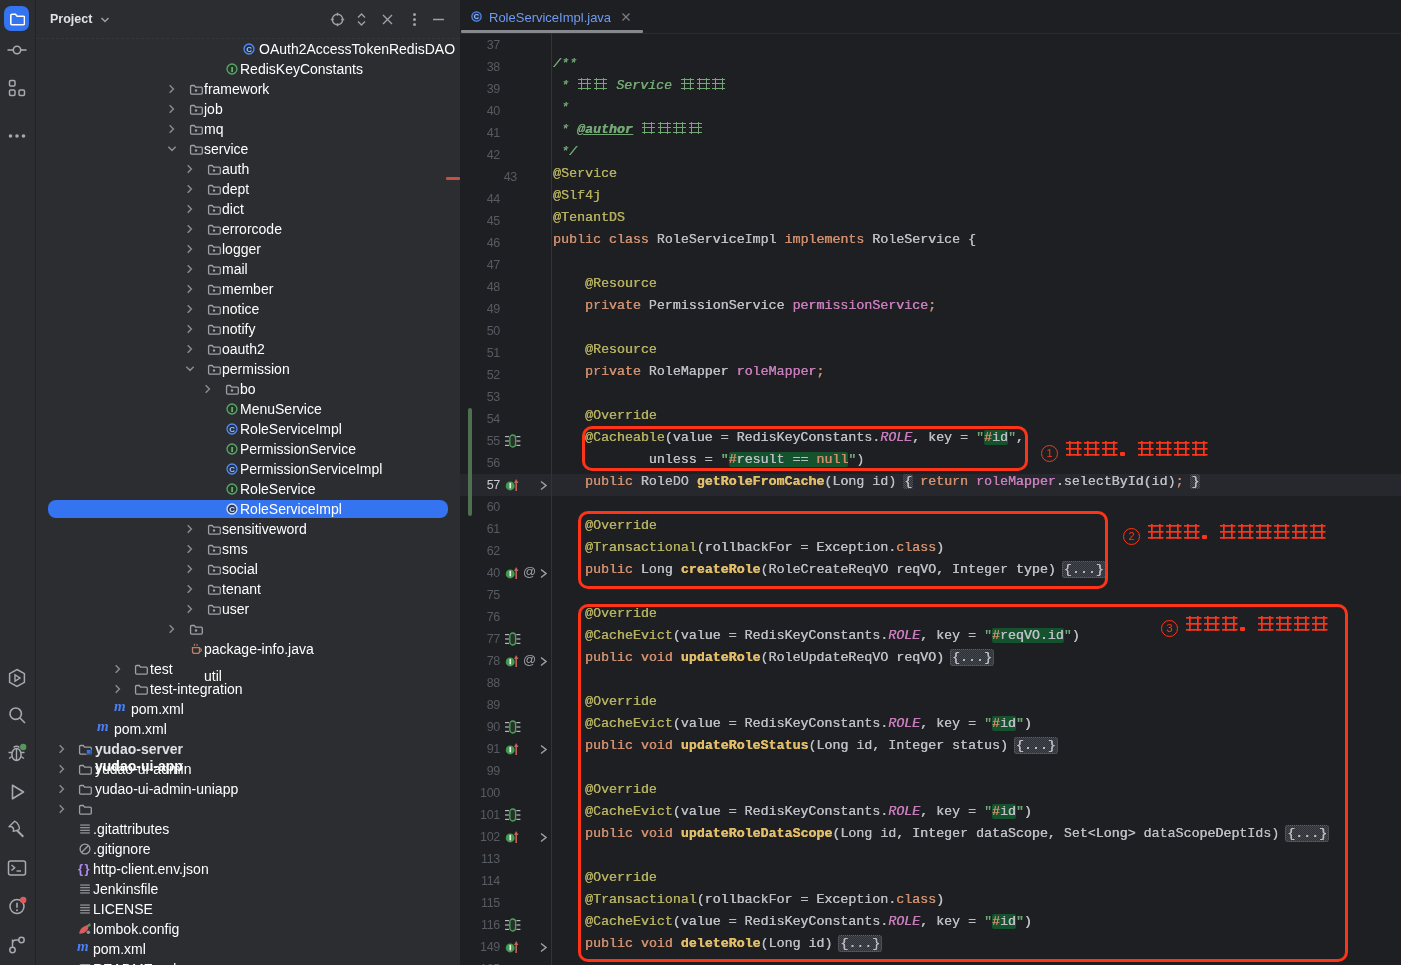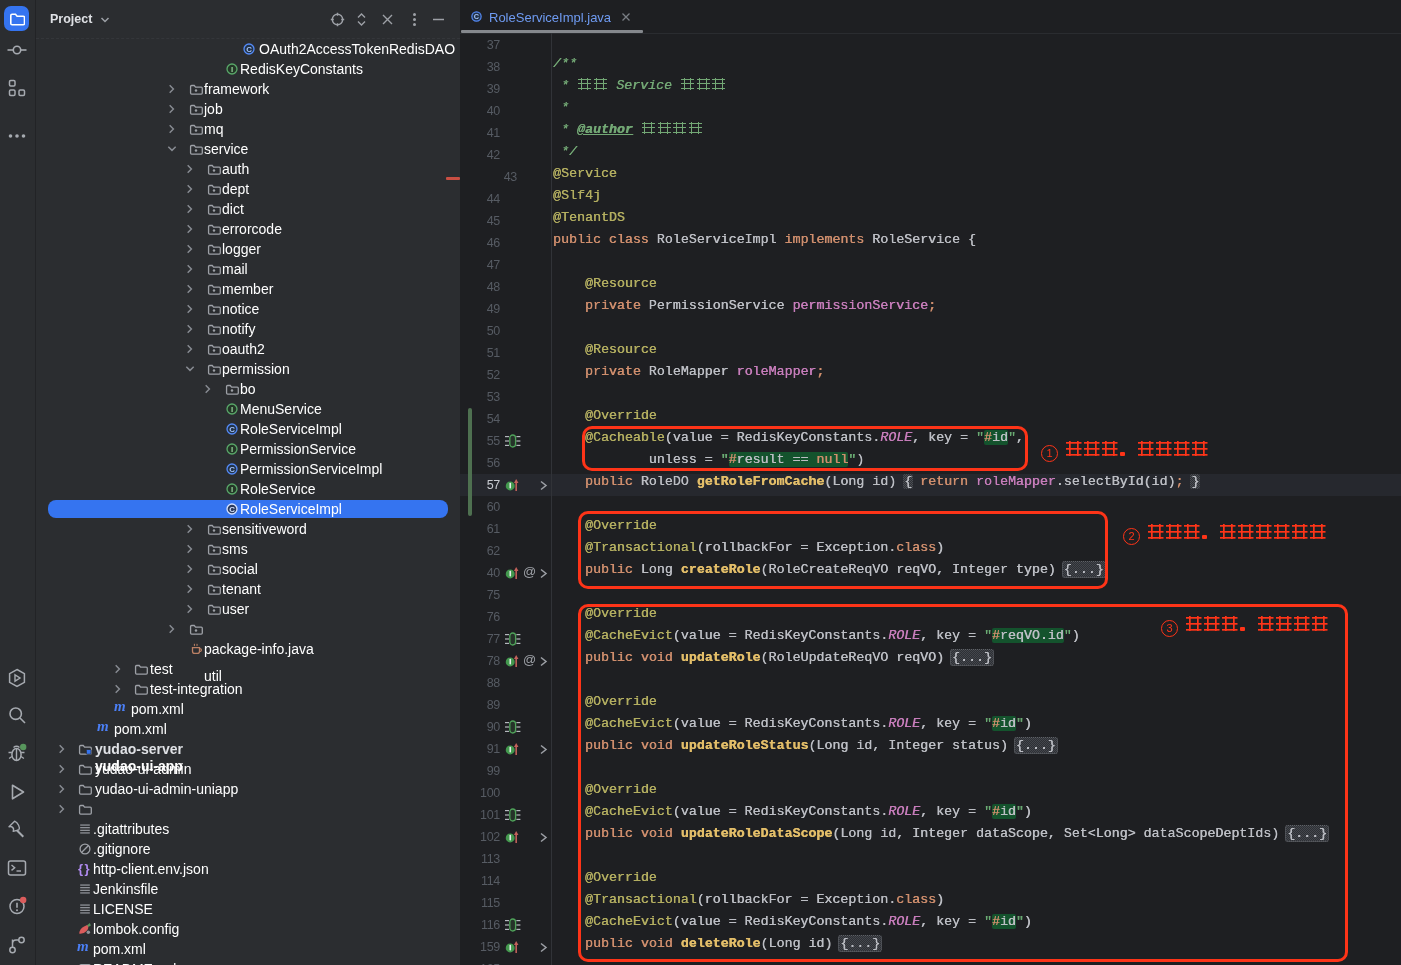--- a/index.html
+++ b/index.html
@@ -503,21 +503,21 @@
 <div class="cl" style="left:553px;top:804px">    <span class="a">@CacheEvict</span>(value = RedisKeyConstants.<span class="cn">ROLE</span>, key = <span class="s">"</span><span class="bg"><span class="k">#</span>id</span><span class="s">"</span>)</div>
 <div class="ln" style="left:460px;top:826px;">102</div>
 <div class="cl" style="left:553px;top:826px">    <span class="k">public</span> <span class="k">void</span> <span class="m">updateRoleDataScope</span>(Long id, Integer dataScope, Set&lt;Long&gt; dataScopeDeptIds) <span class="foldd">{...}</span></div>
 <div class="ln" style="left:460px;top:848px;">113</div>
 <div class="ln" style="left:460px;top:870px;">114</div>
 <div class="cl" style="left:553px;top:870px">    <span class="a">@Override</span></div>
 <div class="ln" style="left:460px;top:892px;">115</div>
 <div class="cl" style="left:553px;top:892px">    <span class="a">@Transactional</span>(rollbackFor = Exception.<span class="k">class</span>)</div>
 <div class="ln" style="left:460px;top:914px;">116</div>
 <div class="cl" style="left:553px;top:914px">    <span class="a">@CacheEvict</span>(value = RedisKeyConstants.<span class="cn">ROLE</span>, key = <span class="s">"</span><span class="bg"><span class="k">#</span>id</span><span class="s">"</span>)</div>
-<div class="ln" style="left:460px;top:936px;">159</div>
+<div class="ln" style="left:460px;top:936px;">149</div>
 <div class="cl" style="left:553px;top:936px">    <span class="k">public</span> <span class="k">void</span> <span class="m">deleteRole</span>(Long id) <span class="foldd">{...}</span></div>
 <div class="ln" style="left:460px;top:958px;">125</div>
 <svg class="abs" style="left:505px;top:434px" width="16" height="14" viewBox="0 0 16 14">
     <rect x="4.8" y="1" width="5.8" height="12" rx="2.9" fill="#26332a" stroke="#4FA25A" stroke-width="1.3"></rect>
     <line x1="0" y1="2.6" x2="4" y2="2.6" stroke="#B4B8BD" stroke-width="1.2"></line>
     <line x1="11.4" y1="2.6" x2="15.4" y2="2.6" stroke="#B4B8BD" stroke-width="1.2"></line>
     <line x1="0" y1="7" x2="4" y2="7" stroke="#B4B8BD" stroke-width="1.2"></line>
     <line x1="11.4" y1="7" x2="15.4" y2="7" stroke="#B4B8BD" stroke-width="1.2"></line>
     <line x1="0" y1="11.4" x2="4" y2="11.4" stroke="#B4B8BD" stroke-width="1.2"></line>
     <line x1="11.4" y1="11.4" x2="15.4" y2="11.4" stroke="#B4B8BD" stroke-width="1.2"></line>

